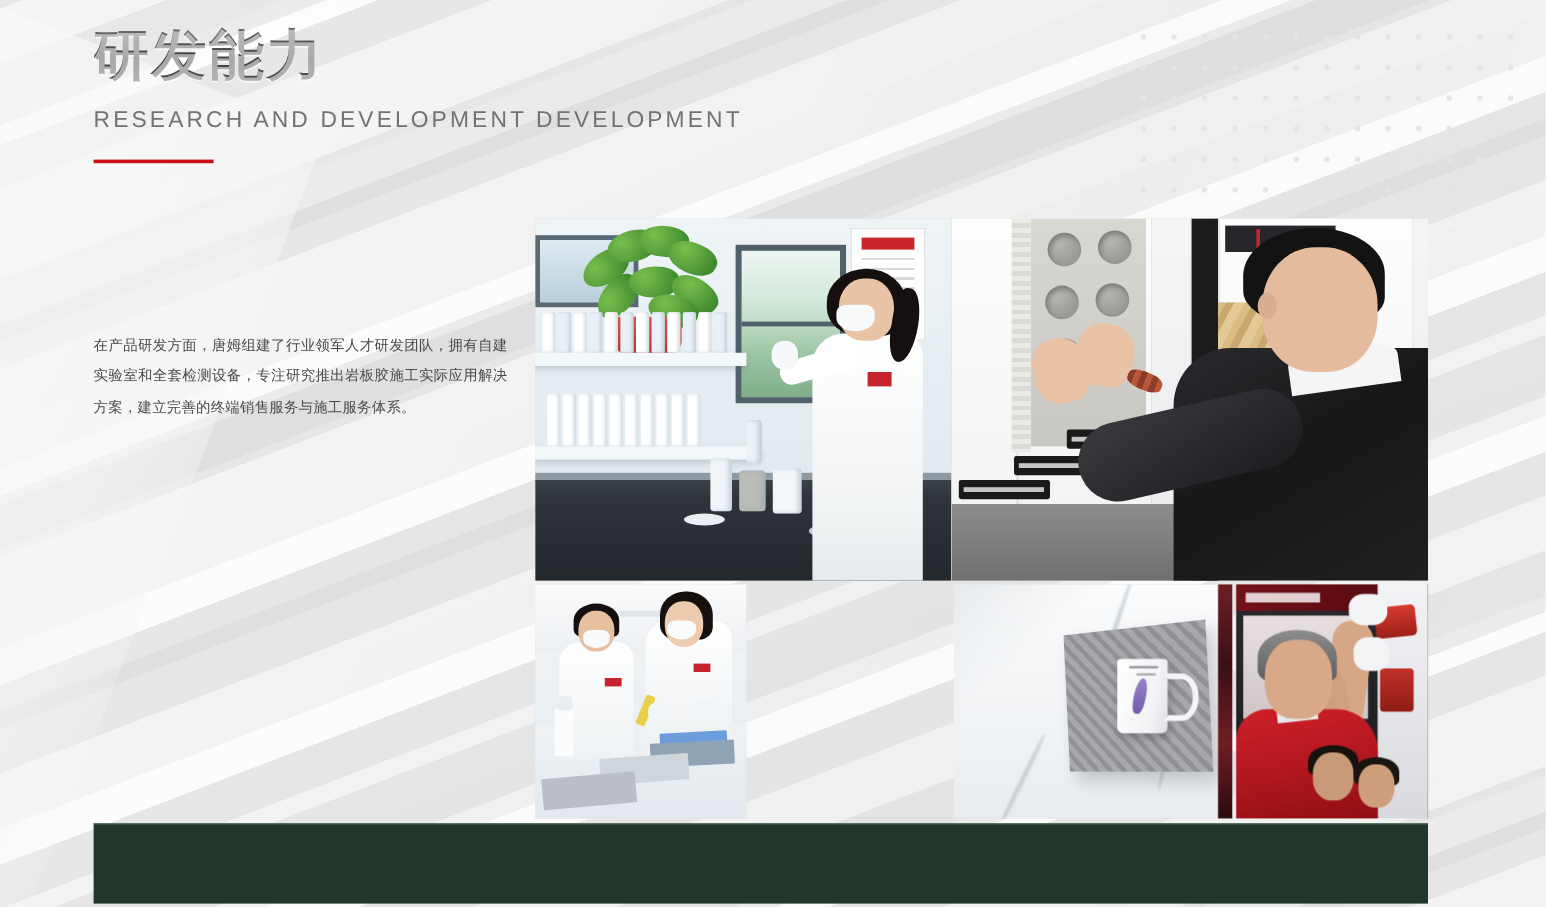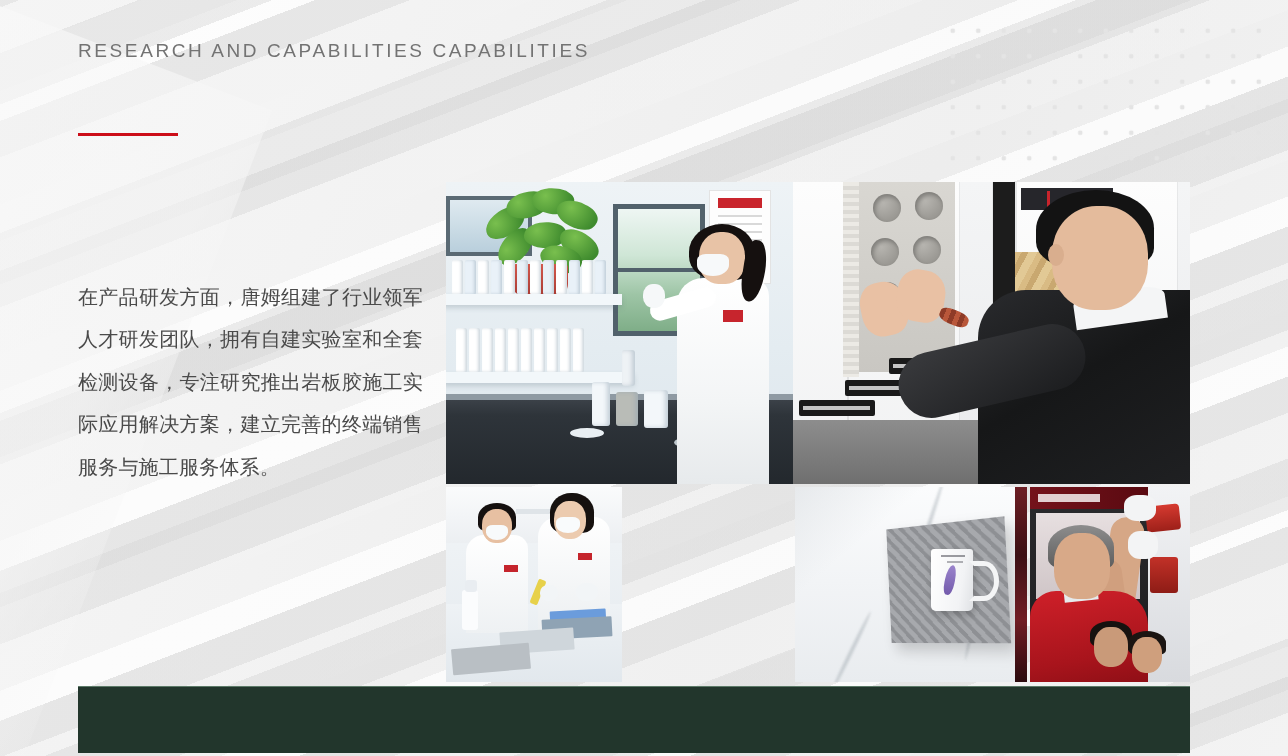--- a/index.html
+++ b/index.html
@@ -123,21 +123,21 @@
     font-weight: 700;
     color: #2b2b2b;
     letter-spacing: .5px;
     line-height: 1.4;
   }
   .body-copy {
     position: absolute;
     left: 78px;
     top: 276px;
     width: 345px;
-    font-size: 20px;
+    font-size: 12px;
     line-height: 2.12;
     color: #4a4a4a;
     letter-spacing: .2px;
     text-align: justify;
   }
 
   
   .collage { position: absolute; }
   .photo {
     position: absolute;
@@ -569,21 +569,22 @@
 
 <div class="page">
 
   <div class="bg-base"></div>
   <div class="bg-stripes"></div>
   <div class="bg-stripes-2"></div>
   <div class="bg-white-wedge"></div>
   <div class="bg-dots"></div>
 
   <div class="header">
-    <div class="title-en">RESEARCH AND CAPABILITIES CAPABILITIES</div>
+    <h1 class="title-cn">研发能力</h1>
+    <div class="title-en">RESEARCH AND DEVELOPMENT DEVELOPMENT</div>
   </div>
   <div class="rule"></div>
 
   <div class="body-copy">在产品研发方面，唐姆组建了行业领军人才研发团队，拥有自建实验室和全套检测设备，专注研究推出岩板胶施工实际应用解决方案，建立完善的终端销售服务与施工服务体系。</div>
 
   <div class="collage">
 
     <div class="photo p1">
       <div class="scene">
         <div class="wall"></div>

